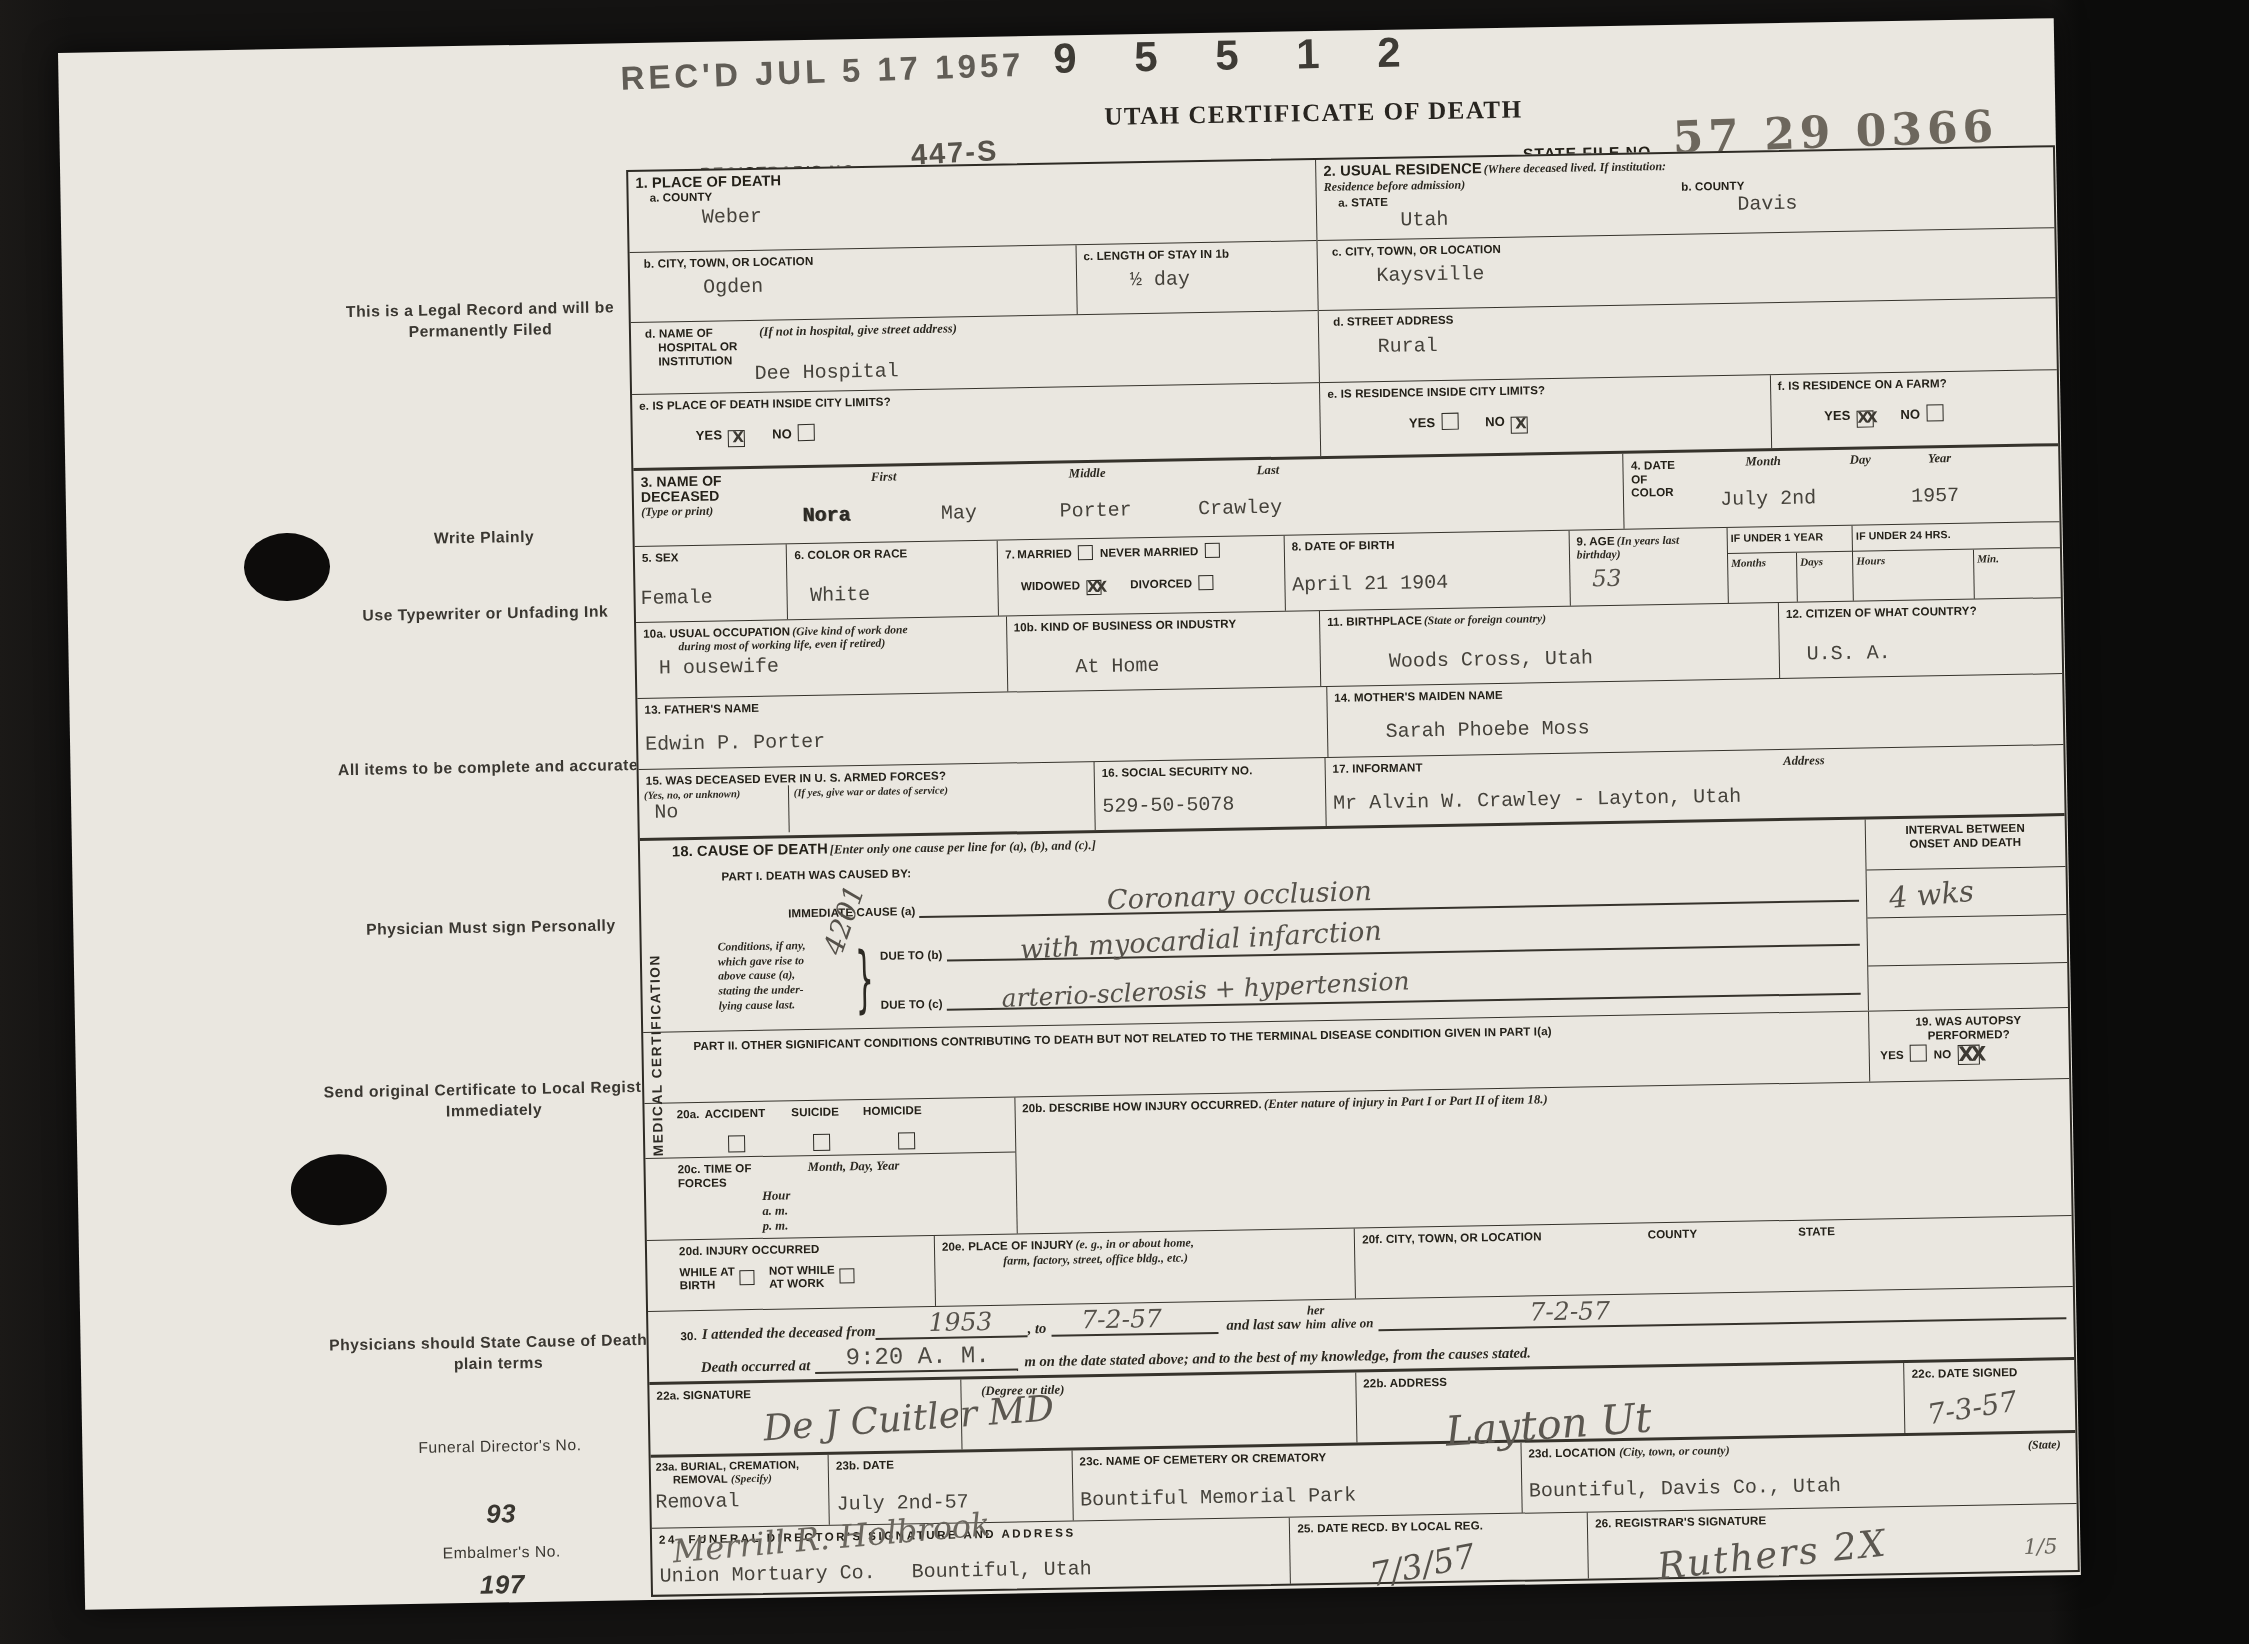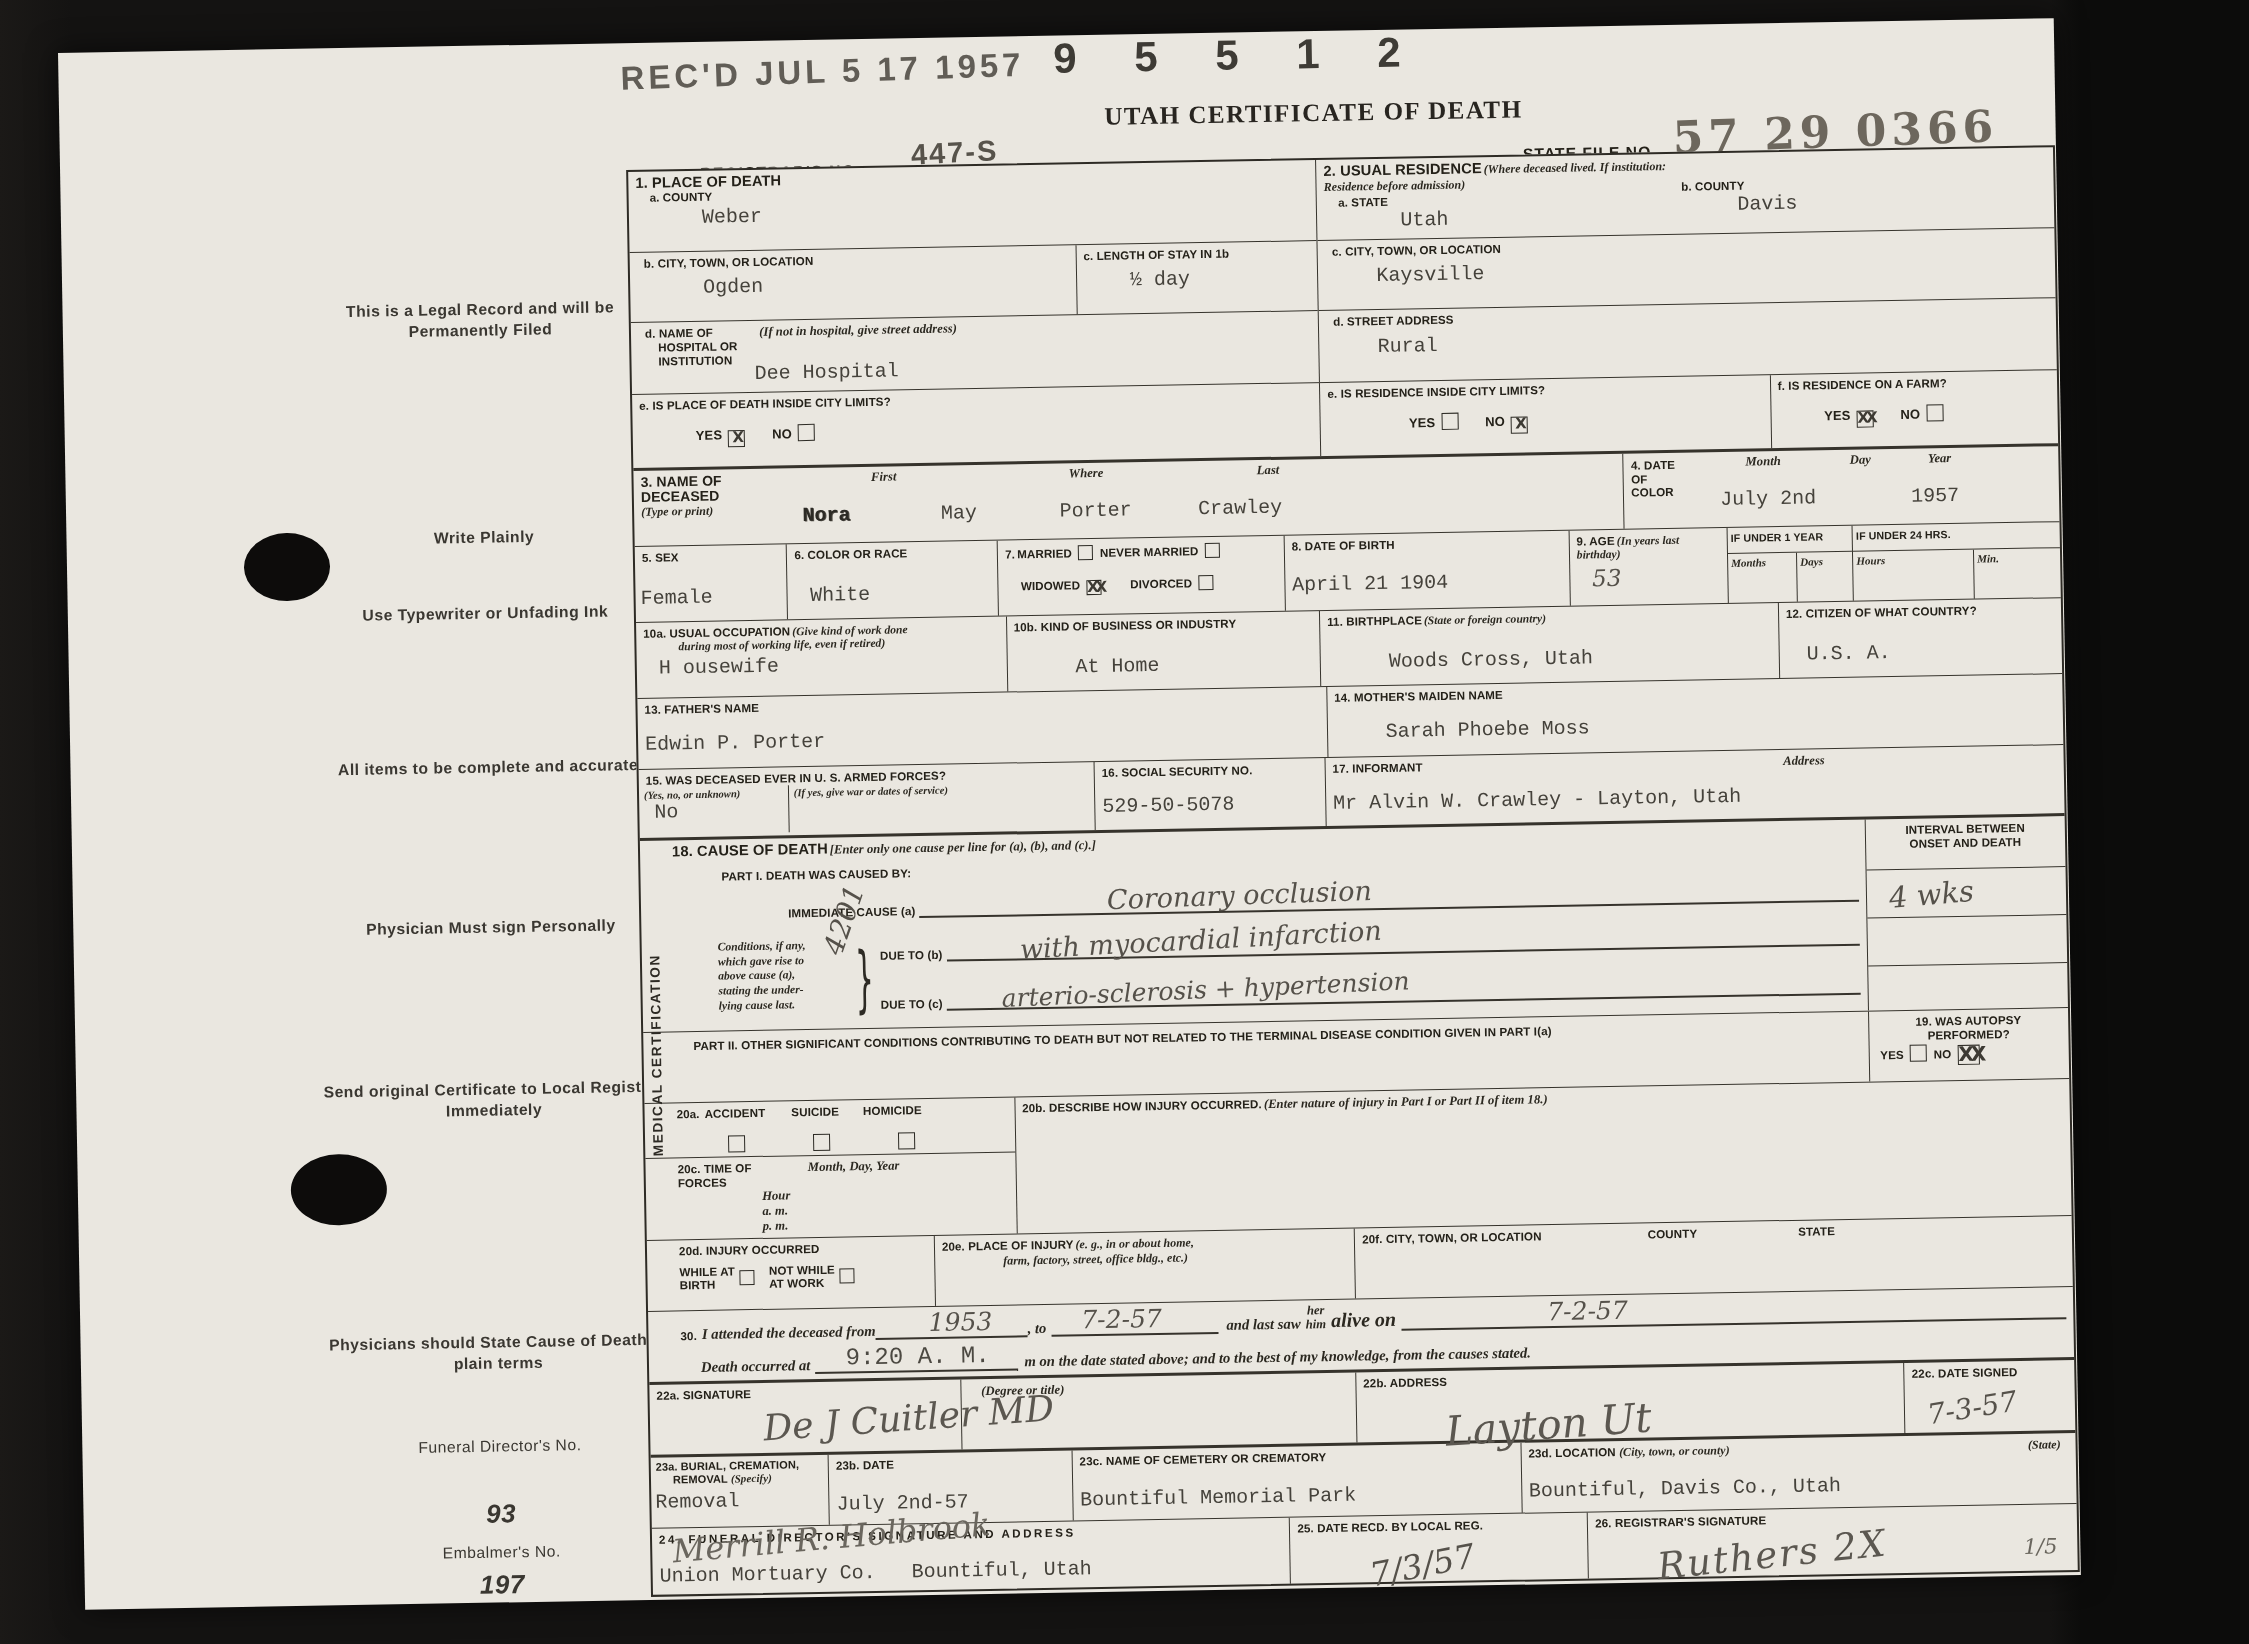--- a/index.html
+++ b/index.html
@@ -160,21 +160,21 @@
         </div>
       </div>
     </div>
 
     <div class="r" style="height:76px;">
       <div class="c" style="width:69.5%;">
         <div class="lbl" style="font-size:14px;">3. NAME OF</div>
         <div class="lbl" style="font-size:14px;">DECEASED</div>
         <div class="hint" style="font-size:12px;">(Type or print)</div>
         <span class="hint abs" style="left:24%;top:3px;">First</span>
-        <span class="hint abs" style="left:44%;top:3px;">Where</span>
+        <span class="hint abs" style="left:44%;top:3px;">Middle</span>
         <span class="hint abs" style="left:63%;top:3px;">Last</span>
         <span class="typed abs" style="left:17%;top:36px;font-weight:bold;color:#2c2a25;text-shadow:1px 0.5px 0 #55514a;">Nora</span>
         <span class="typed abs" style="left:31%;top:36px;">May</span>
         <span class="typed abs" style="left:43%;top:36px;">Porter</span>
         <span class="typed abs" style="left:57%;top:36px;">Crawley</span>
       </div>
       <div class="c last" style="flex:1;">
         <div class="lbl lblsm" style="position:absolute;left:7px;top:5px;">
           <span>4. DATE</span><br>
           <span>OF</span><br>
@@ -432,21 +432,21 @@
               </span>
           <span class="hint" style="font-size:14.7px;">, to</span>
           <span class="ul" style="width:167px;height:20px;margin-left:5px;">
                 <span class="hand" style="font-size:25px;left:18%;">7-2-57</span>
               </span>
           <span class="hint" style="font-size:14.7px;margin-left:8px;">and last saw</span>
           <span style="display:inline-block;margin:0 5px;text-align:center;line-height:13px;">
             <span class="hint" style="font-size:12.7px;">her</span><br>
             <span class="hint" style="font-size:12.7px;">him</span>
           </span>
-          <span class="hint" style="font-size:20px;">alive on</span>
+          <span class="hint" style="font-size:13px;">alive on</span>
           <span class="ul grow" style="height:20px;margin-left:5px;">
                 <span class="hand" style="font-size:25px;left:22%;">7-2-57</span>
               </span>
         </div>
         <div class="flex" style="align-items:flex-end;margin-top:11px;">
           <span class="hint" style="font-size:14.7px;margin-left:20px;">Death occurred at</span>
           <span class="ul" style="width:203px;height:20px;margin-left:5px;">
                 <span class="hand" style="font-size:24px;left:15%;font-family:'Liberation Mono',monospace;font-style:normal;color:#4c4942;">9:20 A. M.</span>
               </span>
           <span class="hint" style="font-size:14.7px;margin-left:6px;">m on the date stated above; and to the best of my knowledge, from the causes stated.</span>

